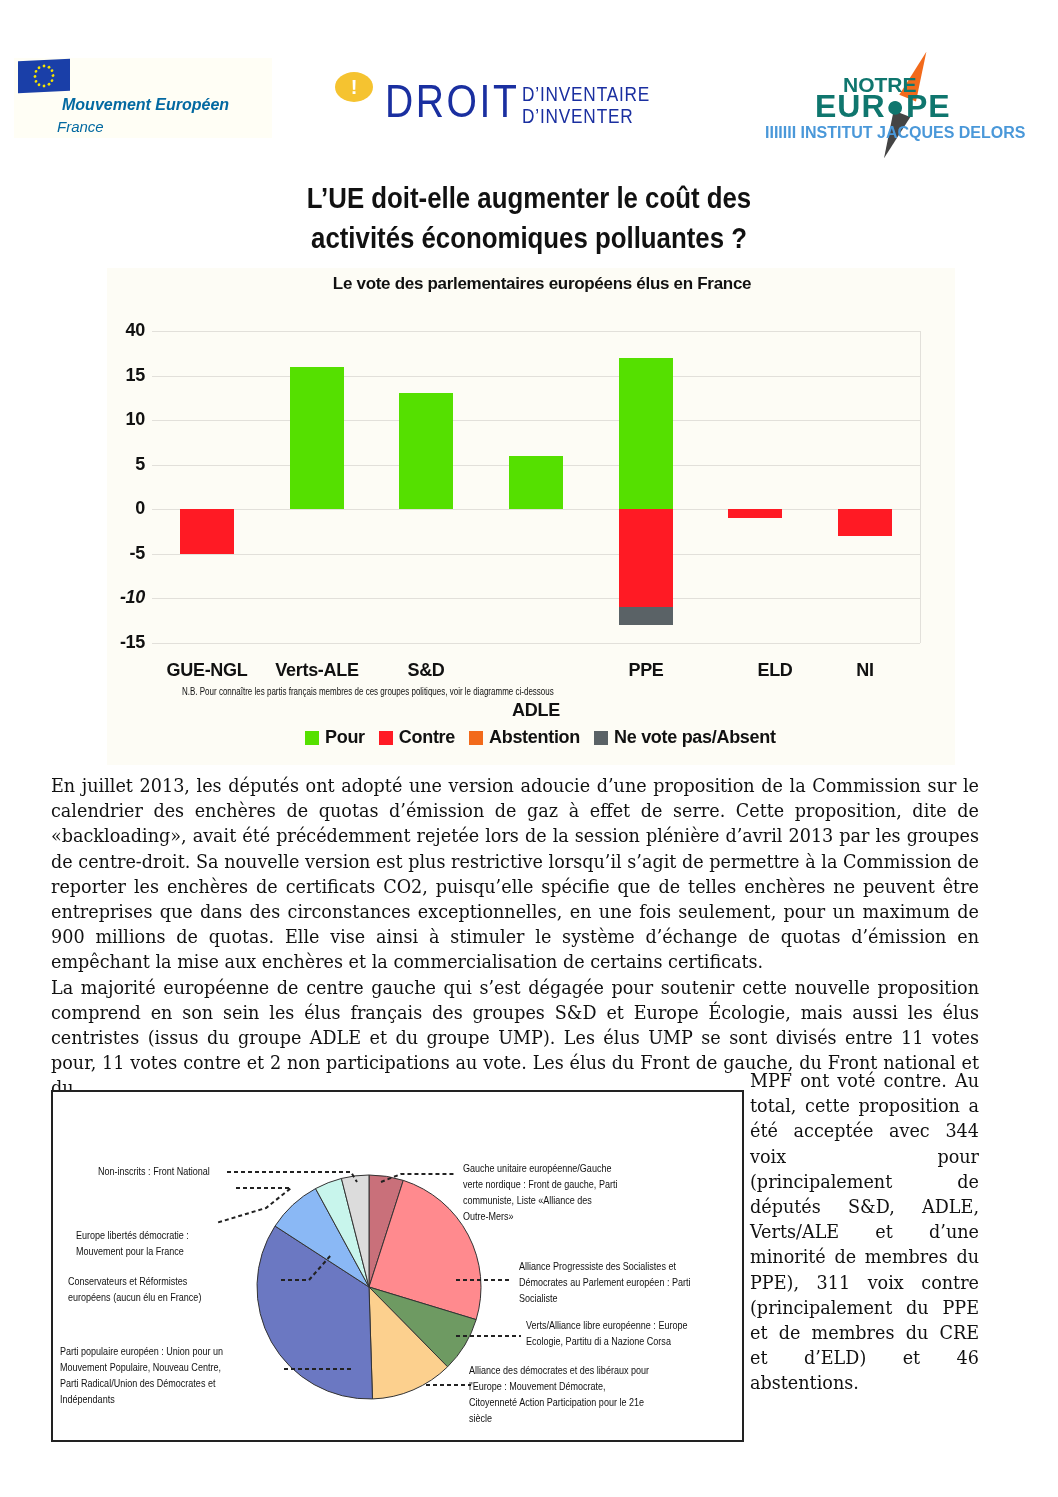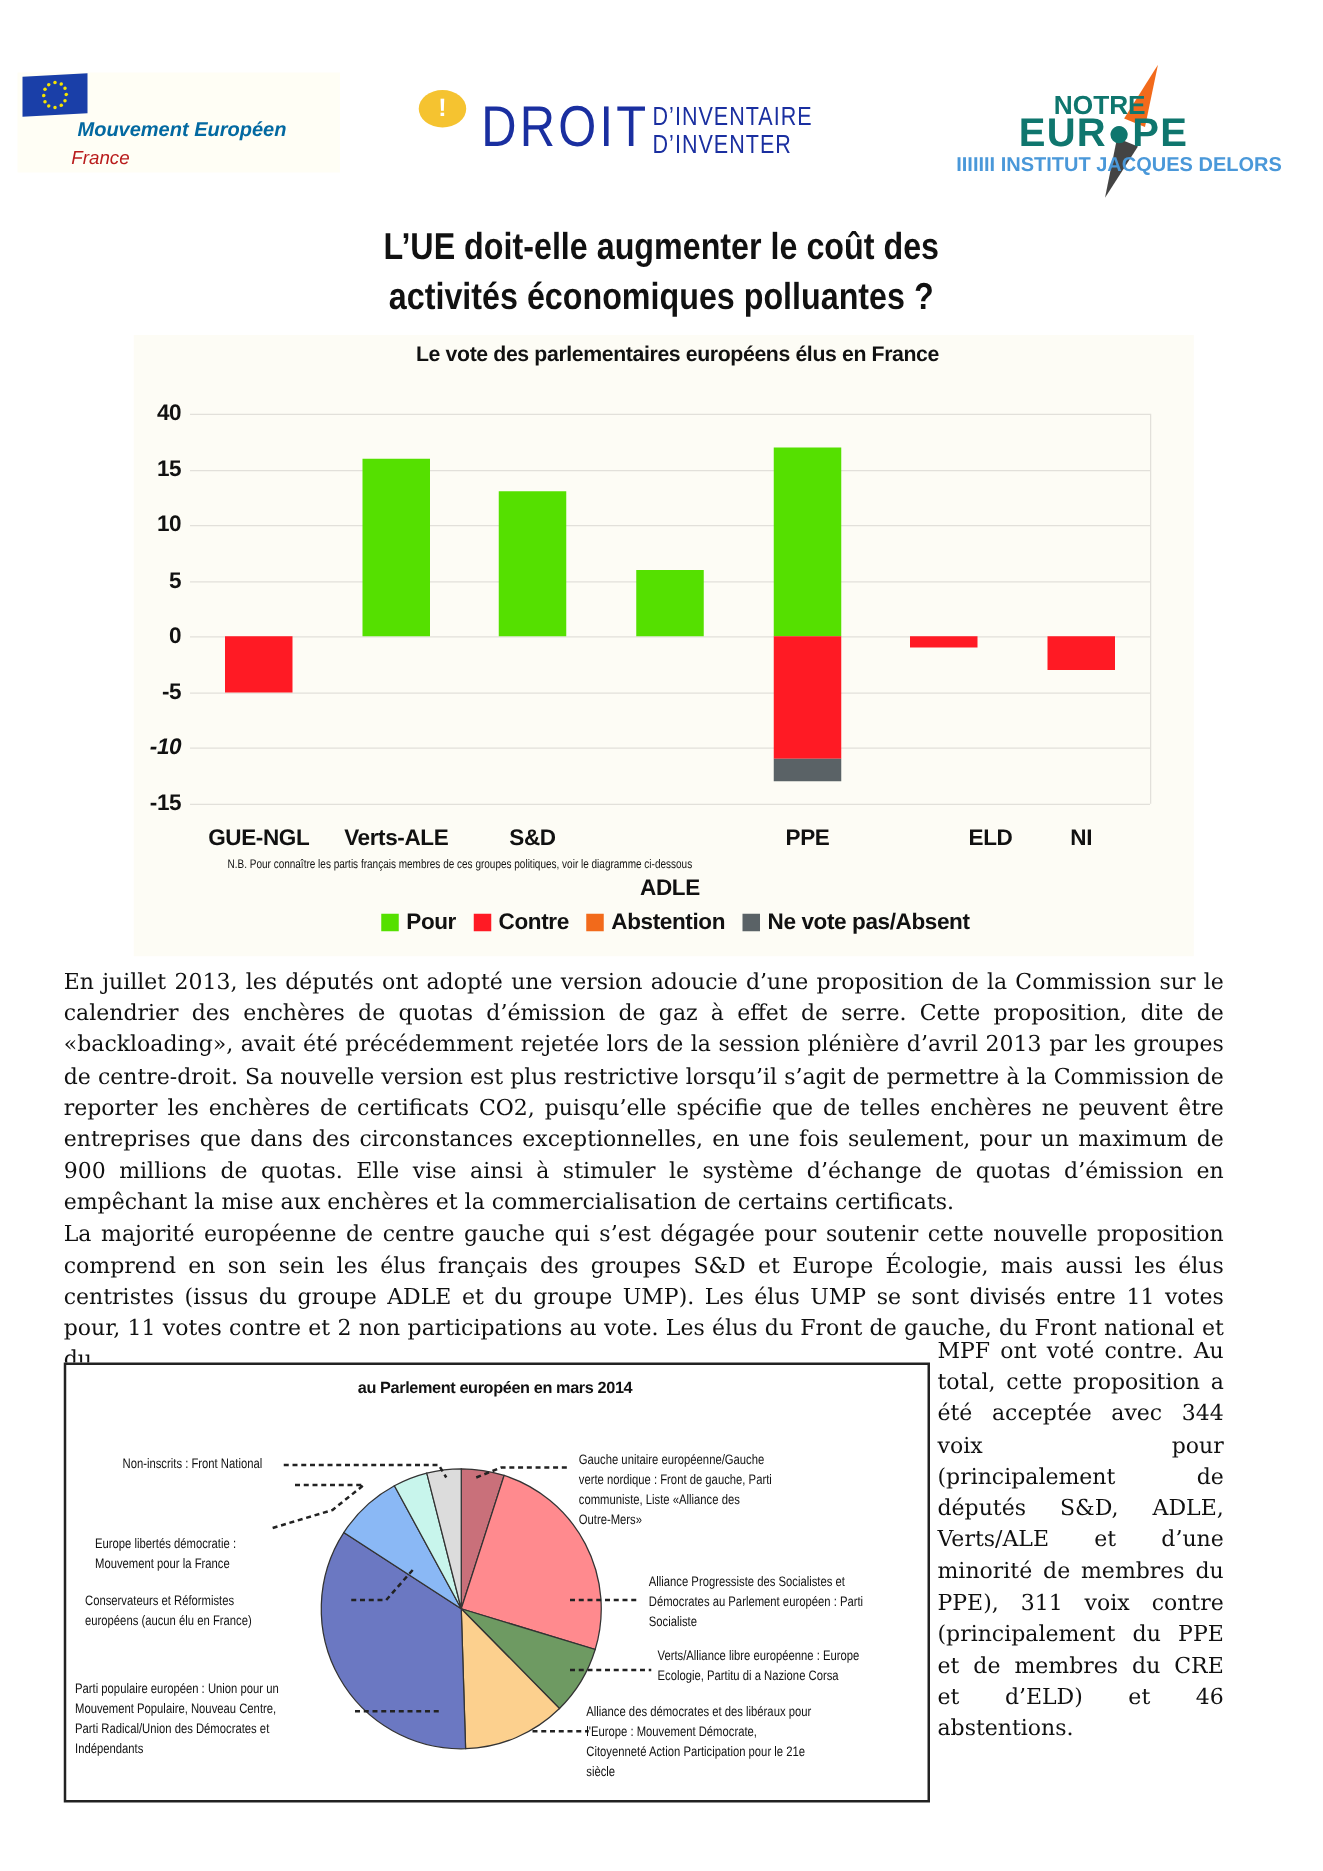--- a/index.html
+++ b/index.html
@@ -3,21 +3,21 @@
 <meta charset="utf-8">
 <style>
   html,body{margin:0;padding:0;background:#fff;}
   body{width:1058px;height:1497px;position:relative;overflow:hidden;font-family:"DejaVu Serif",serif;color:#111;}
   .abs{position:absolute;}
   .cond{font-family:"Liberation Sans",sans-serif;font-weight:bold;letter-spacing:-0.3px;}
   
   .logo-me{left:14px;top:58px;width:258px;height:80px;background:#fffef5;}
   .eu-flag{left:18px;top:60px;width:52px;height:32px;background:#1a3fa8;transform:skewY(-3deg);}
   .me-title{left:62px;top:96px;font-family:"Liberation Sans",sans-serif;font-style:italic;font-weight:bold;color:#0369a1;font-size:16px;}
-  .me-sub{left:57px;top:118px;font-family:"Liberation Sans",sans-serif;font-style:italic;color:#b91c1c;font-size:15px;}
+  .me-sub{left:57px;top:118px;font-family:"Liberation Sans",sans-serif;font-style:italic;color:#0369a1;font-size:15px;}
   .droit-bubble{left:335px;top:72px;width:38px;height:30px;background:#f5c330;border-radius:50%;color:#fff;font-family:"Liberation Sans",sans-serif;font-weight:bold;font-size:20px;text-align:center;line-height:30px;}
   .droit-main{left:385px;top:78px;font-family:"Liberation Sans",sans-serif;font-size:46px;color:#1a2fa0;letter-spacing:3px;line-height:46px;transform:scaleX(0.85);transform-origin:left;}
   .droit-sub{left:522px;top:83px;font-family:"Liberation Sans",sans-serif;font-size:21px;color:#1a2fa0;line-height:22px;letter-spacing:1px;transform:scaleX(0.82);transform-origin:left;}
   .ne-notre{left:843px;top:73px;font-family:"Liberation Sans",sans-serif;font-weight:bold;font-size:21px;color:#0f766e;}
   .ne-europe{left:815px;top:88px;font-family:"Liberation Sans",sans-serif;font-weight:bold;font-size:32px;color:#0f766e;letter-spacing:1px;}
   .ne-institut{left:765px;top:124px;font-family:"Liberation Sans",sans-serif;font-weight:bold;font-size:16px;color:#4a98d9;}
   .ne-needle-top{left:908px;top:50px;width:0;height:0;border-left:9px solid transparent;border-right:9px solid transparent;border-bottom:50px solid #f26a1b;transform:rotate(22deg);}
   .ne-needle-bot{left:884px;top:112px;width:0;height:0;border-left:9px solid transparent;border-right:9px solid transparent;border-top:48px solid #444;transform:rotate(22deg);}
   
   .title{left:0;width:1058px;top:178px;text-align:center;font-family:"Liberation Sans",sans-serif;font-weight:bold;font-size:30px;line-height:40px;transform:scaleX(0.86);}
@@ -108,21 +108,21 @@
     <div class="abs cat cond" style="left: 262px;">Verts-ALE</div>
     <div class="abs bar" style="left: 290px; top: 367px; width: 54px; height: 142px; background: rgb(85, 224, 0);"></div>
     <div class="abs cat cond" style="left: 371px;">S&amp;D</div>
     <div class="abs bar" style="left: 399px; top: 393px; width: 54px; height: 116px; background: rgb(85, 224, 0);"></div>
     <div class="abs cat cond" style="left: 481px; margin-top: 40px;">ADLE</div>
     <div class="abs bar" style="left: 509px; top: 456px; width: 54px; height: 53px; background: rgb(85, 224, 0);"></div>
     <div class="abs cat cond" style="left: 591px;">PPE</div>
     <div class="abs bar" style="left: 619px; top: 358px; width: 54px; height: 151px; background: rgb(85, 224, 0);"></div>
     <div class="abs bar" style="left: 619px; top: 509px; width: 54px; height: 98px; background: rgb(255, 26, 36);"></div>
     <div class="abs bar" style="left: 619px; top: 607px; width: 54px; height: 18px; background: rgb(90, 98, 102);"></div>
-    <div class="abs cat cond" style="left: 700px; text-align: right;">ELD</div>
+    <div class="abs cat cond" style="left: 720px;">ELD</div>
     <div class="abs bar" style="left: 728px; top: 509px; width: 54px; height: 9px; background: rgb(255, 26, 36);"></div>
     <div class="abs cat cond" style="left: 810px;">NI</div>
     <div class="abs bar" style="left: 838px; top: 509px; width: 54px; height: 27px; background: rgb(255, 26, 36);"></div>
   </div>
 <div class="abs nb">N.B. Pour connaître les partis français membres de ces groupes politiques, voir le diagramme ci-dessous</div>
 <div class="abs legend cond" id="legend">
     <div class="legend-item">
       <span class="swatch" style="background: rgb(85, 224, 0);"></span>
       <span>Pour</span>
     </div>
@@ -141,21 +141,20 @@
   </div>
 
 <div class="abs para">
   <div style="text-align-last:left">En juillet 2013, les députés ont adopté une version adoucie d’une proposition de la Commission sur le calendrier des enchères de quotas d’émission de gaz à effet de serre. Cette proposition, dite de «backloading», avait été précédemment rejetée lors de la session plénière d’avril 2013 par les groupes de centre-droit. Sa nouvelle version est plus restrictive lorsqu’il s’agit de permettre à la Commission de reporter les enchères de certificats CO2, puisqu’elle spécifie que de telles enchères ne peuvent être entreprises que dans des circonstances exceptionnelles, en une fois seulement, pour un maximum de 900 millions de quotas. Elle vise ainsi à stimuler le système d’échange de quotas d’émission en empêchant la mise aux enchères et la commercialisation de certains certificats.</div>
   <div style="text-align-last:justify">La majorité européenne de centre gauche qui s’est dégagée pour soutenir cette nouvelle proposition comprend en son sein les élus français des groupes S&amp;D et Europe Écologie, mais aussi les élus centristes (issus du groupe ADLE et du groupe UMP). Les élus UMP se sont divisés entre 11 votes pour, 11 votes contre et 2 non participations au vote. Les élus du Front de gauche, du Front national et du</div>
 </div>
 <div class="abs para-right">MPF ont voté contre. Au total, cette proposition a été acceptée avec 344 voix pour (principalement de députés S&amp;D, ADLE, Verts/ALE et d’une minorité de membres du PPE), 311 voix contre (principalement du PPE et de membres du CRE et d’ELD) et 46 abstentions.</div>
 
 <div class="abs pie-box"></div>
 <div class="abs pie-title cond">
-  <div>au Parlement européen en mars 2014</div>
 </div>
 <svg class="abs" style="left:51px;top:1090px" width="691" height="352" id="pie-svg">
     <path d="M318,197 L318,85 A112,112 0 0 1 352.27841251384336,90.37453195633427 Z" fill="#c9707a" stroke="#333" stroke-width="1"></path>
     <path d="M318,197 L352.27841251384336,90.37453195633427 A112,112 0 0 1 425.145664531519,229.61604776945222 Z" fill="#ff8a8e" stroke="#333" stroke-width="1"></path>
     <path d="M318,197 L425.145664531519,229.61604776945222 A112,112 0 0 1 396.577726078295,276.80940398452077 Z" fill="#6e9a62" stroke="#333" stroke-width="1"></path>
     <path d="M318,197 L396.577726078295,276.80940398452077 A112,112 0 0 1 321.48318457422175,308.9458236167027 Z" fill="#fcd08e" stroke="#333" stroke-width="1"></path>
     <path d="M318,197 L321.48318457422175,308.9458236167027 A112,112 0 0 1 224.03728594323024,136.04913153132497 Z" fill="#6b78c2" stroke="#333" stroke-width="1"></path>
     <path d="M318,197 L224.03728594323024,136.04913153132497 A112,112 0 0 1 264.53270751427374,98.5863391888819 Z" fill="#8ab8f5" stroke="#333" stroke-width="1"></path>
     <path d="M318,197 L264.53270751427374,98.5863391888819 A112,112 0 0 1 290.4167624348159,88.44971208963739 Z" fill="#c8f5ec" stroke="#333" stroke-width="1"></path>
     <path d="M318,197 L290.4167624348159,88.44971208963739 A112,112 0 0 1 318.00000000000006,85 Z" fill="#dcdcdc" stroke="#333" stroke-width="1"></path>

